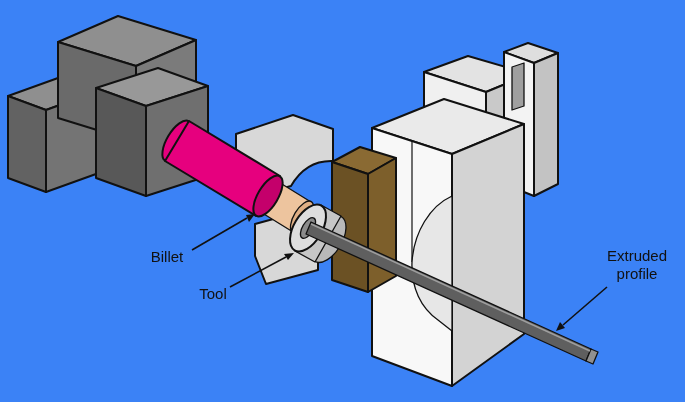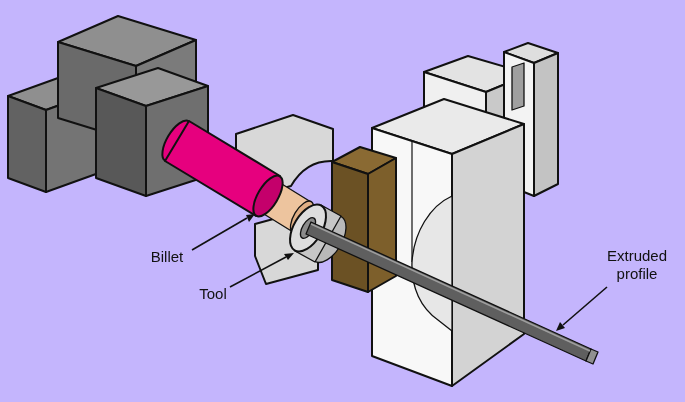--- a/index.html
+++ b/index.html
@@ -1,16 +1,16 @@
 <!DOCTYPE html>
 <html><head>
 <meta charset="utf-8">
 <style>
   html,body{margin:0;padding:0;background:#ffffff;}
-  .stage{width:685px;height:402px;position:relative;background:#c4b5fd;overflow:hidden;
+  .stage{width:685px;height:402px;position:relative;background:#3b82f6;overflow:hidden;
          font-family:"Liberation Sans", sans-serif;}
   svg{display:block;}
   .ol{stroke:#111111;stroke-width:2;stroke-linejoin:round;stroke-linecap:round;}
   .ol-thin{stroke:#111111;stroke-width:1.3;stroke-linejoin:round;stroke-linecap:round;}
   .edge{stroke:#111111;stroke-width:1.2;}
   .lbl{font-family:"Liberation Sans", sans-serif;font-size:15px;fill:#111111;}
   .arrow-line{stroke:#111111;stroke-width:1.6;fill:none;}
   .arrow-head{fill:#111111;stroke:none;}
 </style>
 </head>

